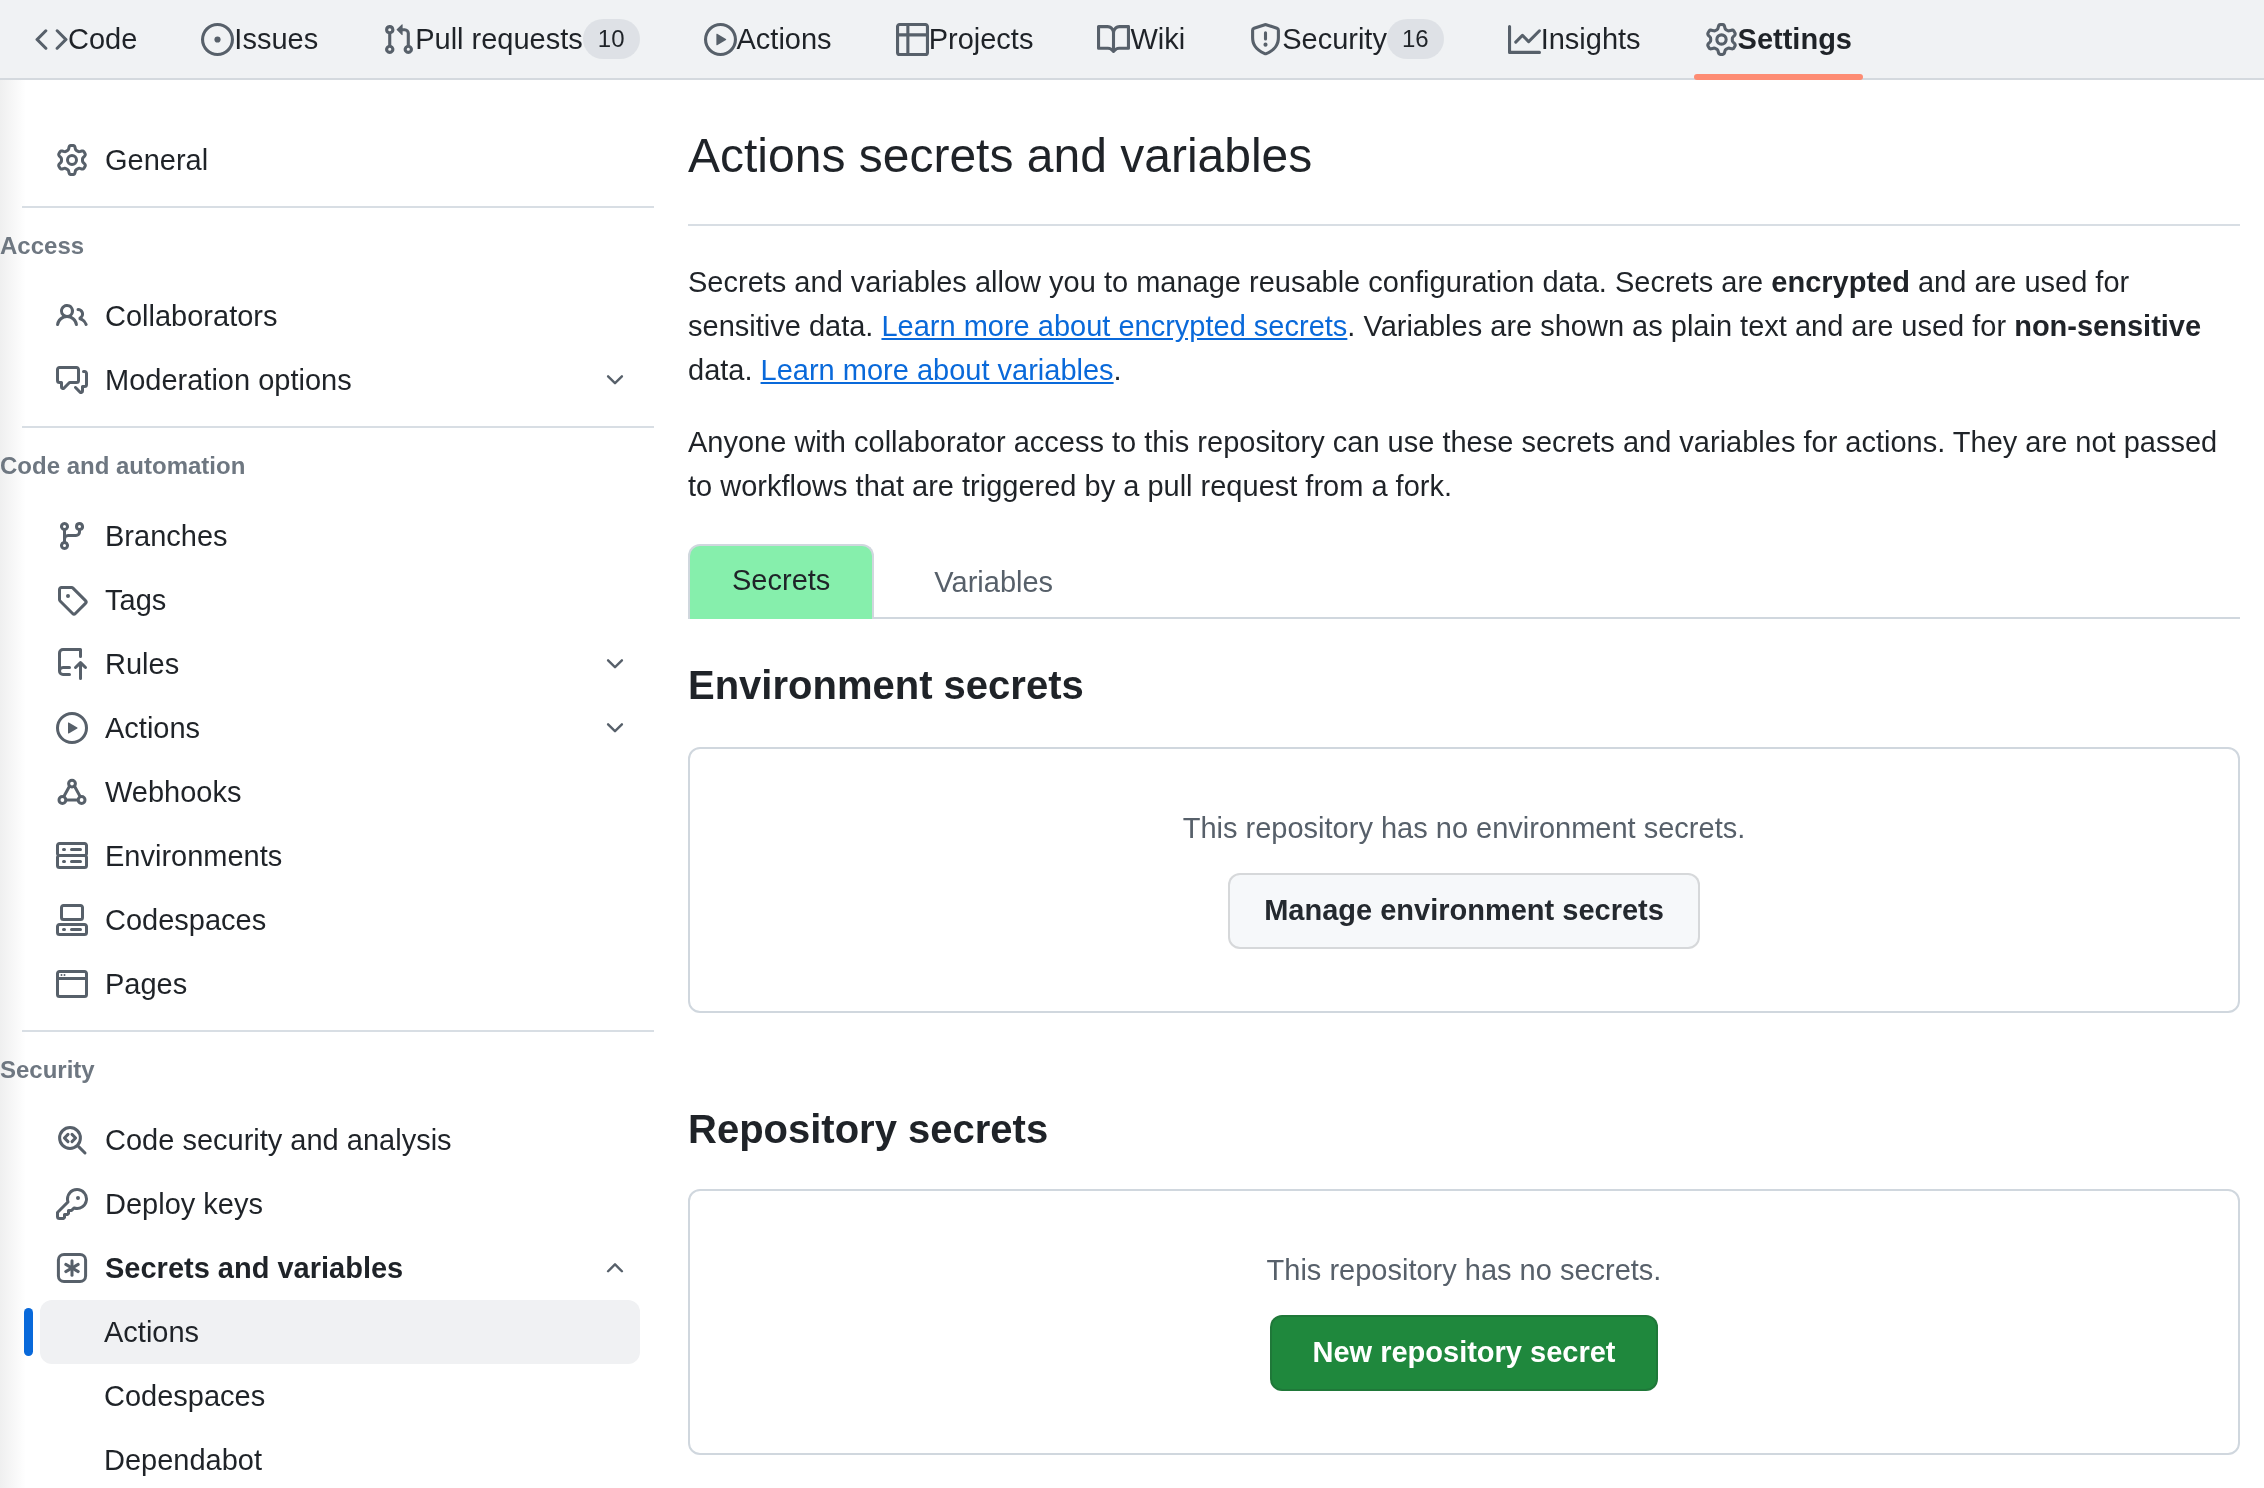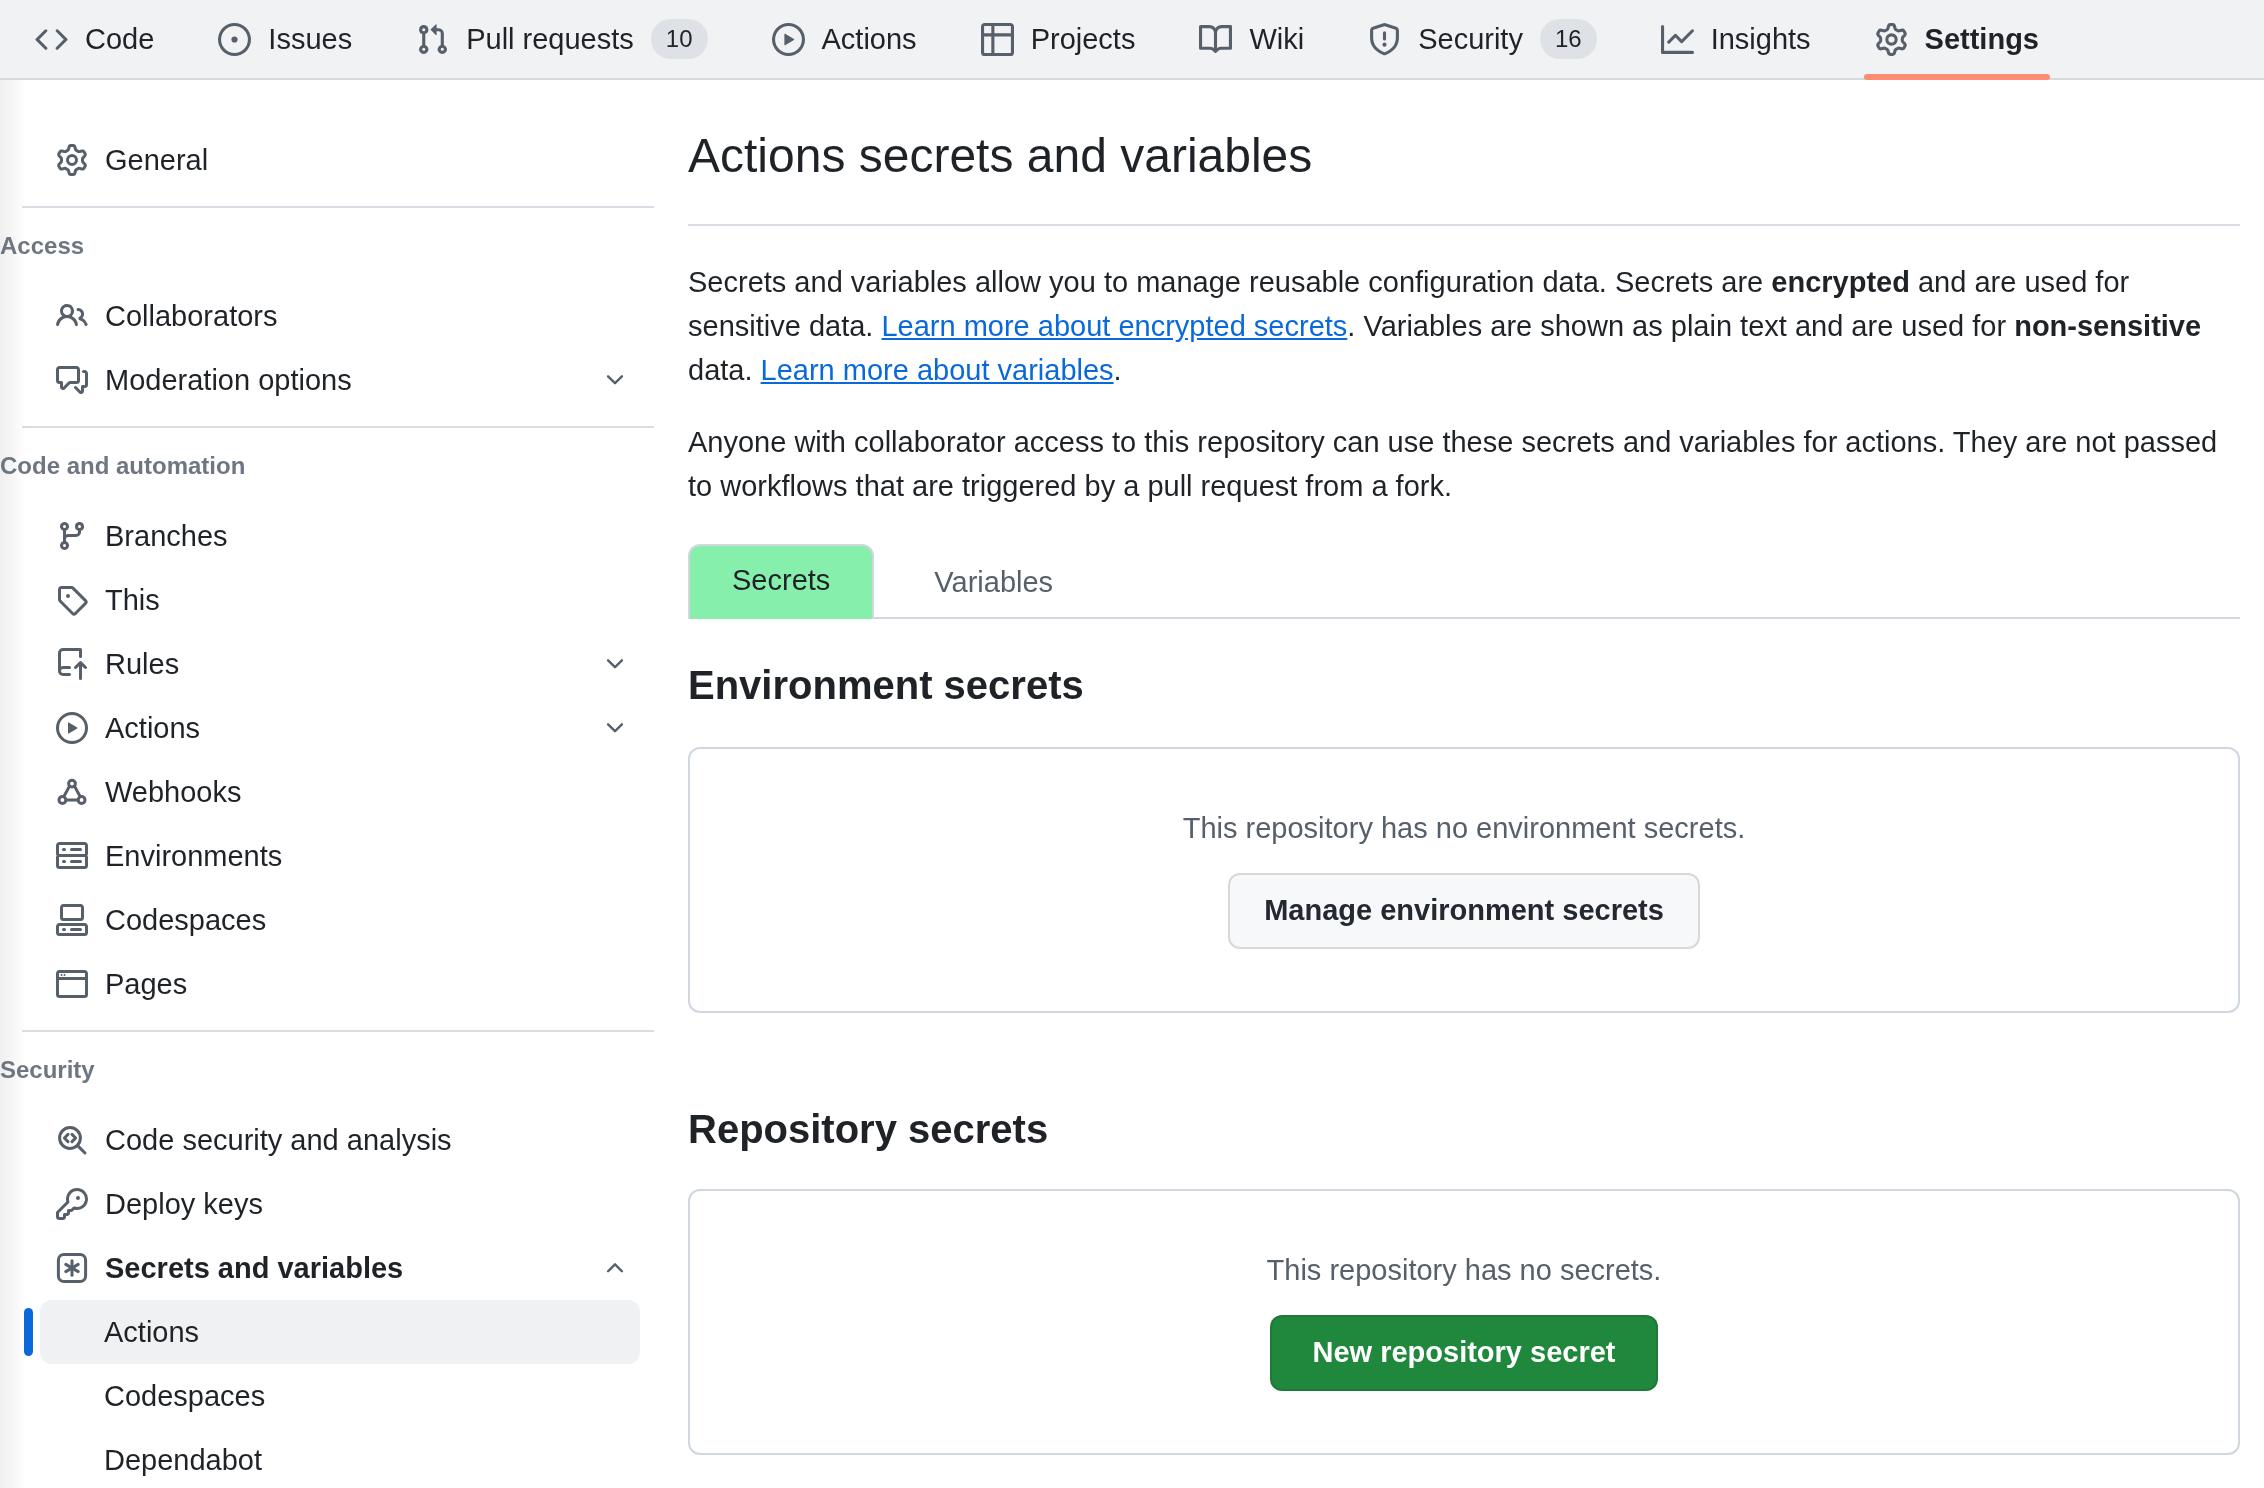--- a/index.html
+++ b/index.html
@@ -3,21 +3,21 @@
 <meta charset="utf-8">
 <style>
   * { margin:0; padding:0; box-sizing:border-box; }
   html,body { width:2264px; height:1488px; overflow:hidden; background:#ffffff;
     font-family:"Liberation Sans", sans-serif; color:#1f2328; }
 
   
   .topnav { position:absolute; left:0; top:0; width:2264px; height:80px;
     background:#f0f2f4; border-bottom:2px solid #d4d9de;
     display:flex; align-items:stretch; padding-left:14px; }
-  .nav-item { position:relative; display:flex; align-items:center; gap:17px;
+  .nav-item { position:relative; display:flex; align-items:center; 
     padding:0 21px; font-size:29px; color:#1f2328; cursor:pointer; }
   .nav-item + .nav-item { margin-left:22px; }
   .nav-item .oi { width:33px; height:33px; fill:#57606a; flex:none; }
   .nav-item.active .label { font-weight:700; }
   .nav-item.active::after { content:""; position:absolute; left:10px; right:10px;
     bottom:-2px; height:6px; border-radius:6px; background:#fd8c73; }
   .counter { background:rgba(175,184,193,0.28); color:#1f2328; font-size:24px;
     line-height:1; padding:8px 15px; border-radius:999px; }
 
   
@@ -175,21 +175,21 @@
   <div class="side-item mt24">
     <svg class="oi" viewBox="0 0 16 16">
         <path d="M9.5 3.25a2.25 2.25 0 1 1 3 2.122V6A2.5 2.5 0 0 1 10 8.5H6a1 1 0 0 0-1 1v1.128a2.251 2.251 0 1 1-1.5 0V5.372a2.25 2.25 0 1 1 1.5 0v1.836A2.493 2.493 0 0 1 6 7h4a1 1 0 0 0 1-1v-.628A2.25 2.25 0 0 1 9.5 3.25Zm-6 0a.75.75 0 1 0 1.5 0 .75.75 0 0 0-1.5 0Zm8.25-.75a.75.75 0 1 0 0 1.5.75.75 0 0 0 0-1.5ZM4.25 12a.75.75 0 1 0 0 1.5.75.75 0 0 0 0-1.5Z"></path>
       </svg>
     <span>Branches</span>
   </div>
   <div class="side-item">
     <svg class="oi" viewBox="0 0 16 16">
         <path d="M1 7.775V2.75C1 1.784 1.784 1 2.75 1h5.025c.464 0 .91.184 1.238.513l6.25 6.25a1.75 1.75 0 0 1 0 2.474l-5.026 5.026a1.75 1.75 0 0 1-2.474 0l-6.25-6.25A1.752 1.752 0 0 1 1 7.775Zm1.5 0c0 .066.026.13.073.177l6.25 6.25a.25.25 0 0 0 .354 0l5.025-5.025a.25.25 0 0 0 0-.354l-6.25-6.25a.25.25 0 0 0-.177-.073H2.75a.25.25 0 0 0-.25.25ZM6 5a1 1 0 1 1 0 2 1 1 0 0 1 0-2Z"></path>
       </svg>
-    <span>This</span>
+    <span>Tags</span>
   </div>
   <div class="side-item">
     <svg class="oi" viewBox="0 0 16 16">
         <path d="M1 2.5A2.5 2.5 0 0 1 3.5 0h8.75a.75.75 0 0 1 .75.75v3.5a.75.75 0 0 1-1.5 0V1.5h-8a1 1 0 0 0-1 1v6.708A2.493 2.493 0 0 1 3.5 9h3.25a.75.75 0 0 1 0 1.5H3.5a1 1 0 0 0 0 2h3.25a.75.75 0 0 1 0 1.5H3.5A2.5 2.5 0 0 1 1 11.5Zm13.23 7.79h-.001l-1.224-1.224v6.184a.75.75 0 0 1-1.5 0V9.066L10.28 10.29a.75.75 0 0 1-1.06-1.061l2.505-2.504a.75.75 0 0 1 1.06 0l2.505 2.504a.751.751 0 0 1-.018 1.042.751.751 0 0 1-1.042.018Z"></path>
       </svg>
     <span>Rules</span>
     <svg class="chev" viewBox="0 0 16 16">
         <path d="M12.78 5.22a.749.749 0 0 1 0 1.06l-4.25 4.25a.749.749 0 0 1-1.06 0L3.22 6.28a.749.749 0 1 1 1.06-1.06L8 8.939l3.72-3.72a.749.749 0 0 1 1.06 0Z"></path>
       </svg>
   </div>

